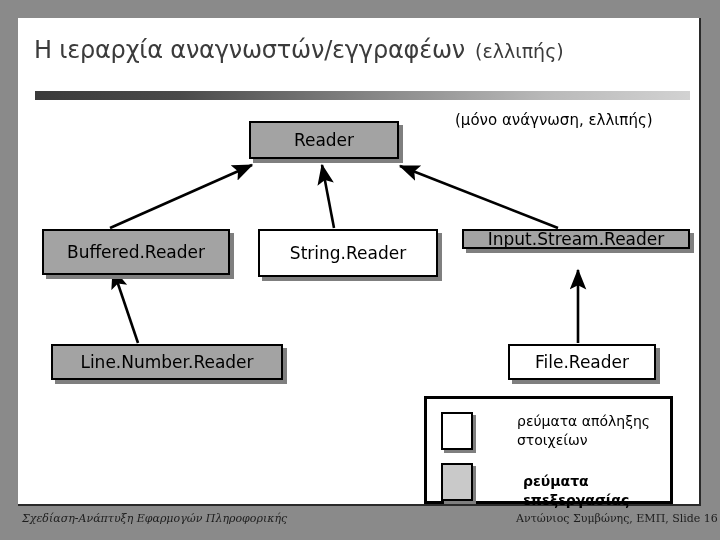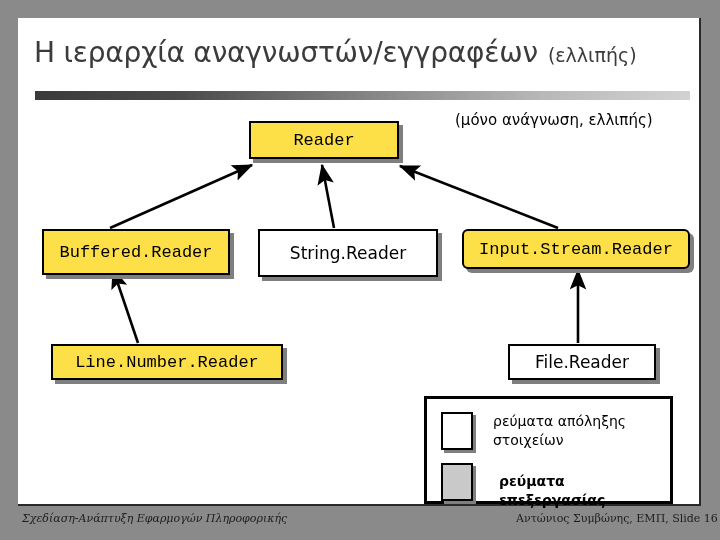--- a/index.html
+++ b/index.html
@@ -35,21 +35,21 @@
     position: absolute;
     left: 34px;
     top: 36px;
     width: 660px;
     height: 44px;
     display: flex;
     align-items: baseline;
     white-space: nowrap;
   }
   #page-title {
-    font-size: 28px;
+    font-size: 24px;
     color: #3b3b3b;
     letter-spacing: -0.2px;
   }
   #title-suffix {
     font-size: 19px;
     color: #3b3b3b;
     margin-left: 10px;
   }
   #title-rule {
     position: absolute;
@@ -65,27 +65,27 @@
     box-sizing: border-box;
     border: 2px solid #000000;
     display: flex;
     align-items: center;
     justify-content: center;
     font-size: 17px;
     color: #000000;
     white-space: nowrap;
     box-shadow: 4px 4px 0 0 #7f7f7f;
   }
-  .node-fill-gray { background: #fde047; font-family: Liberation Mono, monospace; }
+  .node-fill-gray { background: #a3a3a3; }
   .node-fill-white { background: #ffffff; }
 
   #node-reader      { left: 249px; top: 121px; width: 150px; height: 38px; }
   #node-buffered    { left: 42px;  top: 229px; width: 188px; height: 46px; }
   #node-string      { left: 258px; top: 229px; width: 180px; height: 48px; }
-  #node-inputstream { left: 462px; top: 229px; width: 228px; height: 40px; border-radius: 6px; }
+  #node-inputstream { left: 462px; top: 229px; width: 228px; height: 20px; }
   #node-linenumber  { left: 51px;  top: 344px; width: 232px; height: 36px; }
   #node-file        { left: 508px; top: 344px; width: 148px; height: 36px; }
 
   
   #read-only-note {
     position: absolute;
     left: 455px;
     top: 111px;
     font-size: 15px;
     color: #000000;
@@ -109,20 +109,21 @@
     width: 249px;
     height: 108px;
     box-sizing: border-box;
     border: 3px solid #000000;
     background: #ffffff;
   }
   .legend-row {
     position: absolute;
     display: flex;
     align-items: flex-start;
+    gap: 24px;
   }
   #legend-row-0 { left: 14px; top: 13px; }
   #legend-row-1 { left: 14px; top: 64px; }
   .legend-swatch {
     width: 32px;
     height: 38px;
     box-sizing: border-box;
     border: 2px solid #000000;
     box-shadow: 3px 3px 0 0 #7f7f7f;
     flex: none;

